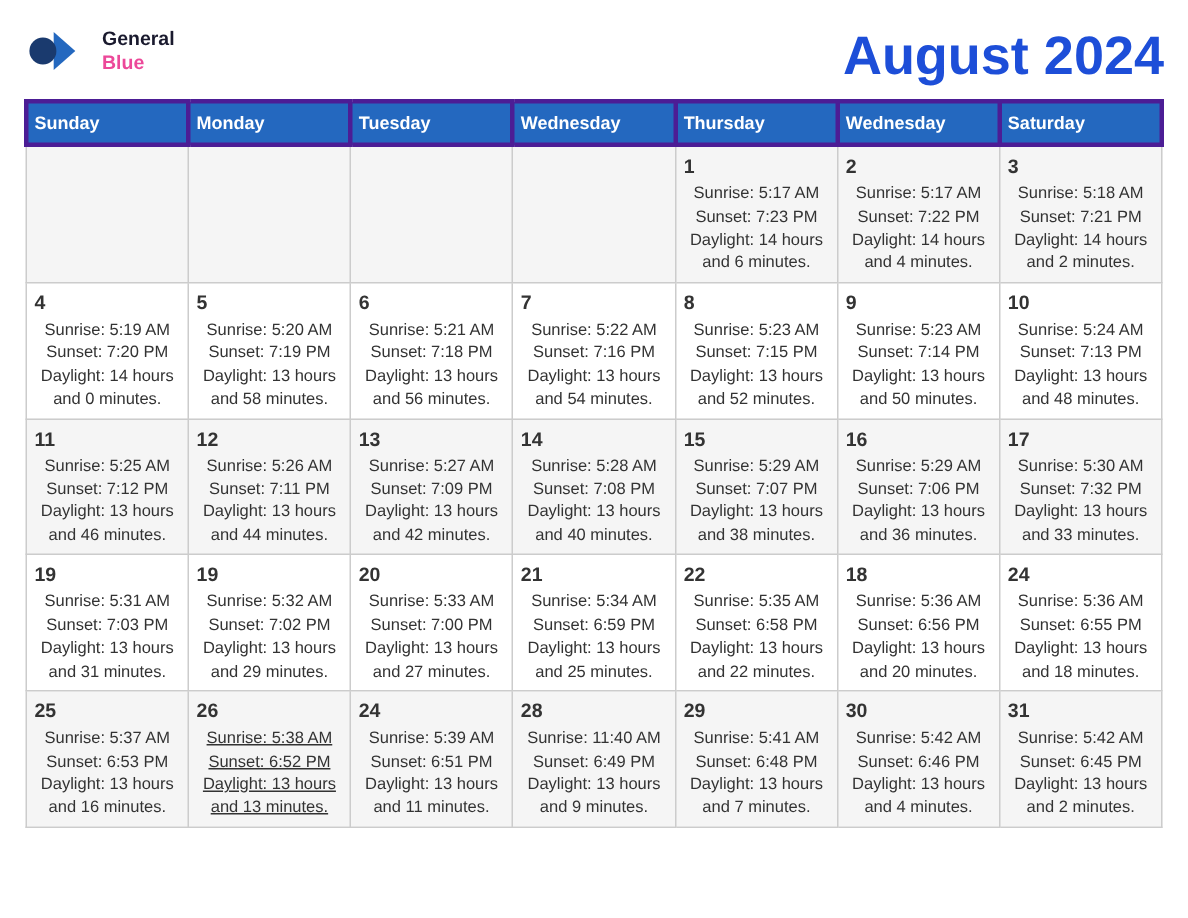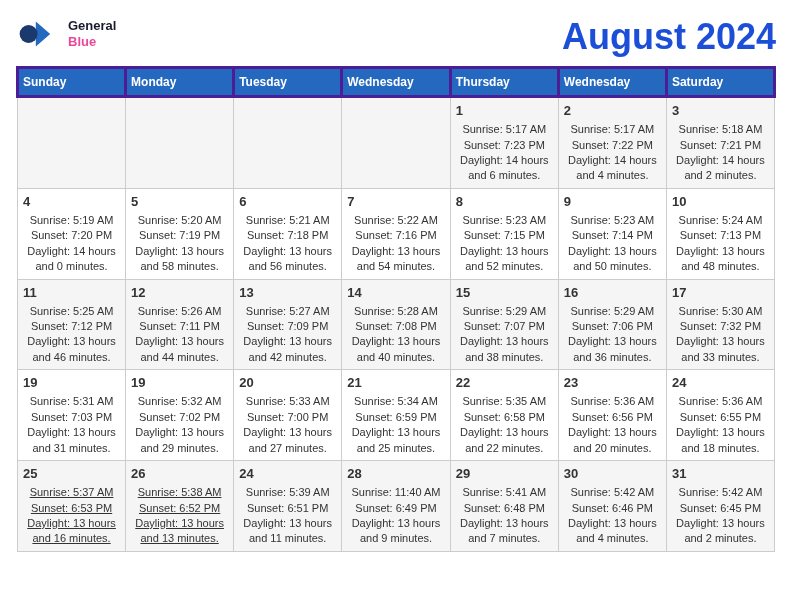--- a/index.html
+++ b/index.html
@@ -282,38 +282,38 @@
 and 25 minutes.</div>
         </td>
         <td>
           <span class="day-num">22</span>
           <div class="day-info" style="white-space: pre-line;">Sunrise: 5:35 AM
 Sunset: 6:58 PM
 Daylight: 13 hours
 and 22 minutes.</div>
         </td>
         <td>
-          <span class="day-num">23</span>
+          <span class="day-num">18</span>
           <div class="day-info" style="white-space: pre-line;">Sunrise: 5:36 AM
 Sunset: 6:56 PM
 Daylight: 13 hours
 and 20 minutes.</div>
         </td>
         <td>
           <span class="day-num">24</span>
           <div class="day-info" style="white-space: pre-line;">Sunrise: 5:36 AM
 Sunset: 6:55 PM
 Daylight: 13 hours
 and 18 minutes.</div>
         </td>
       </tr>
       <tr>
         <td>
           <span class="day-num">25</span>
-          <div class="day-info" style="white-space: pre-line; text-decoration: underline;">Sunrise: 5:37 AM
+          <div class="day-info" style="white-space: pre-line;">Sunrise: 5:37 AM
 Sunset: 6:53 PM
 Daylight: 13 hours
 and 16 minutes.</div>
         </td>
         <td>
           <span class="day-num">26</span>
           <div class="day-info" style="white-space: pre-line; text-decoration: underline;">Sunrise: 5:38 AM
 Sunset: 6:52 PM
 Daylight: 13 hours
 and 13 minutes.</div>

